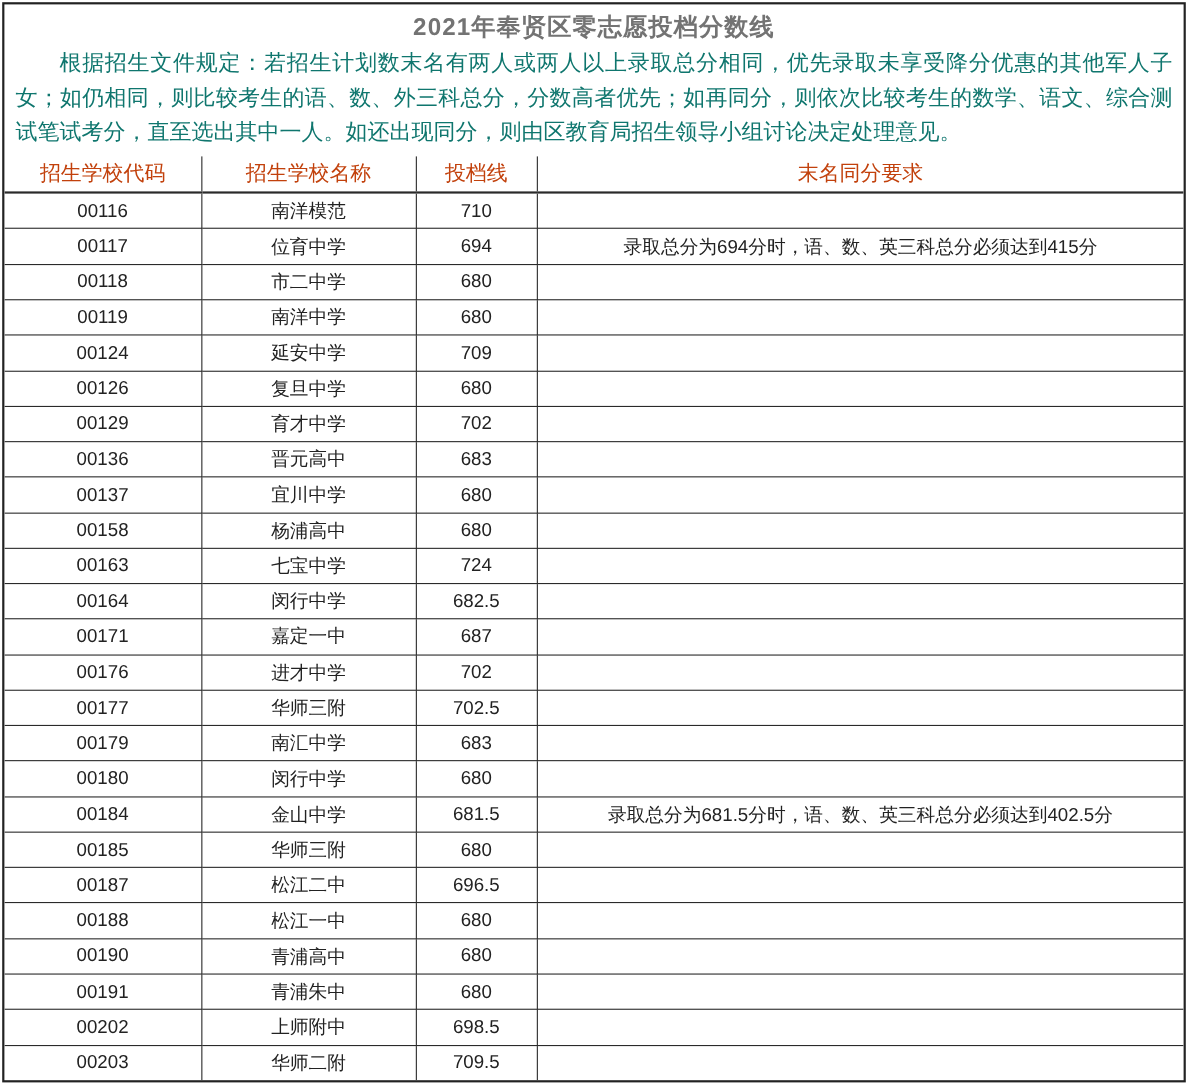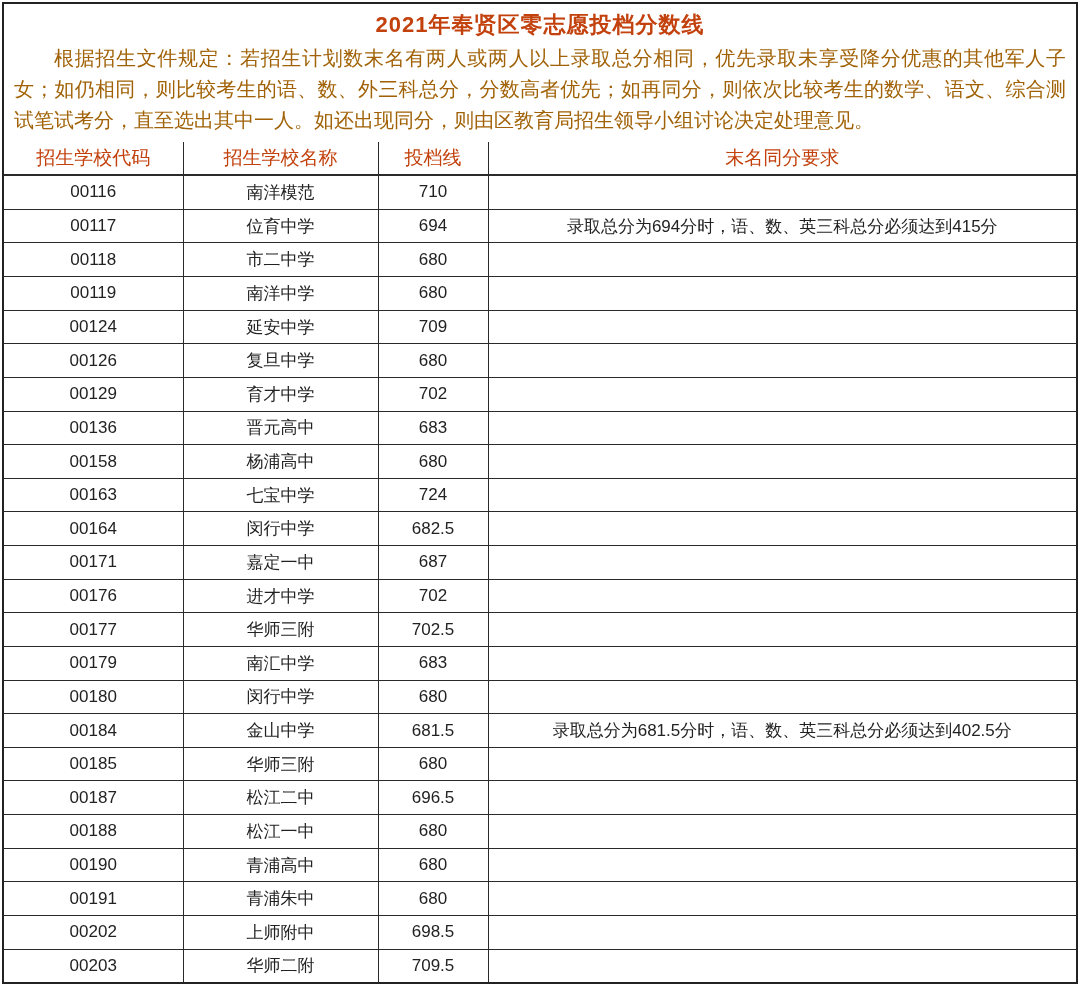--- a/index.html
+++ b/index.html
@@ -26,29 +26,29 @@
     display: flex;
     flex-direction: column;
   }
   .title {
     text-align: center;
     font-weight: bold;
     font-size: 22px;
     line-height: 28px;
     padding-top: 7px;
     letter-spacing: 1px;
-    color: #c2410c;
+    color: #737373;
   }
   .intro {
     font-size: 20px;
     line-height: 31px;
     text-indent: 2em;
     padding: 4px 10px 2px 10px;
     text-align: justify;
-    color: #a16207;
+    color: #0f766e;
   }
   .table-wrap {
     flex: 1;
     margin-top: 4px;
     overflow: hidden;
   }
   table.score-table {
     width: 100%;
     height: 100%;
     border-collapse: collapse;
@@ -153,20 +153,26 @@
             <td>702</td>
             <td></td>
           </tr>
           <tr>
             <td>00136</td>
             <td>晋元高中</td>
             <td>683</td>
             <td></td>
           </tr>
           <tr>
+            <td>00137</td>
+            <td>宜川中学</td>
+            <td>680</td>
+            <td></td>
+          </tr>
+          <tr>
             <td>00158</td>
             <td>杨浦高中</td>
             <td>680</td>
             <td></td>
           </tr>
           <tr>
             <td>00163</td>
             <td>七宝中学</td>
             <td>724</td>
             <td></td>

